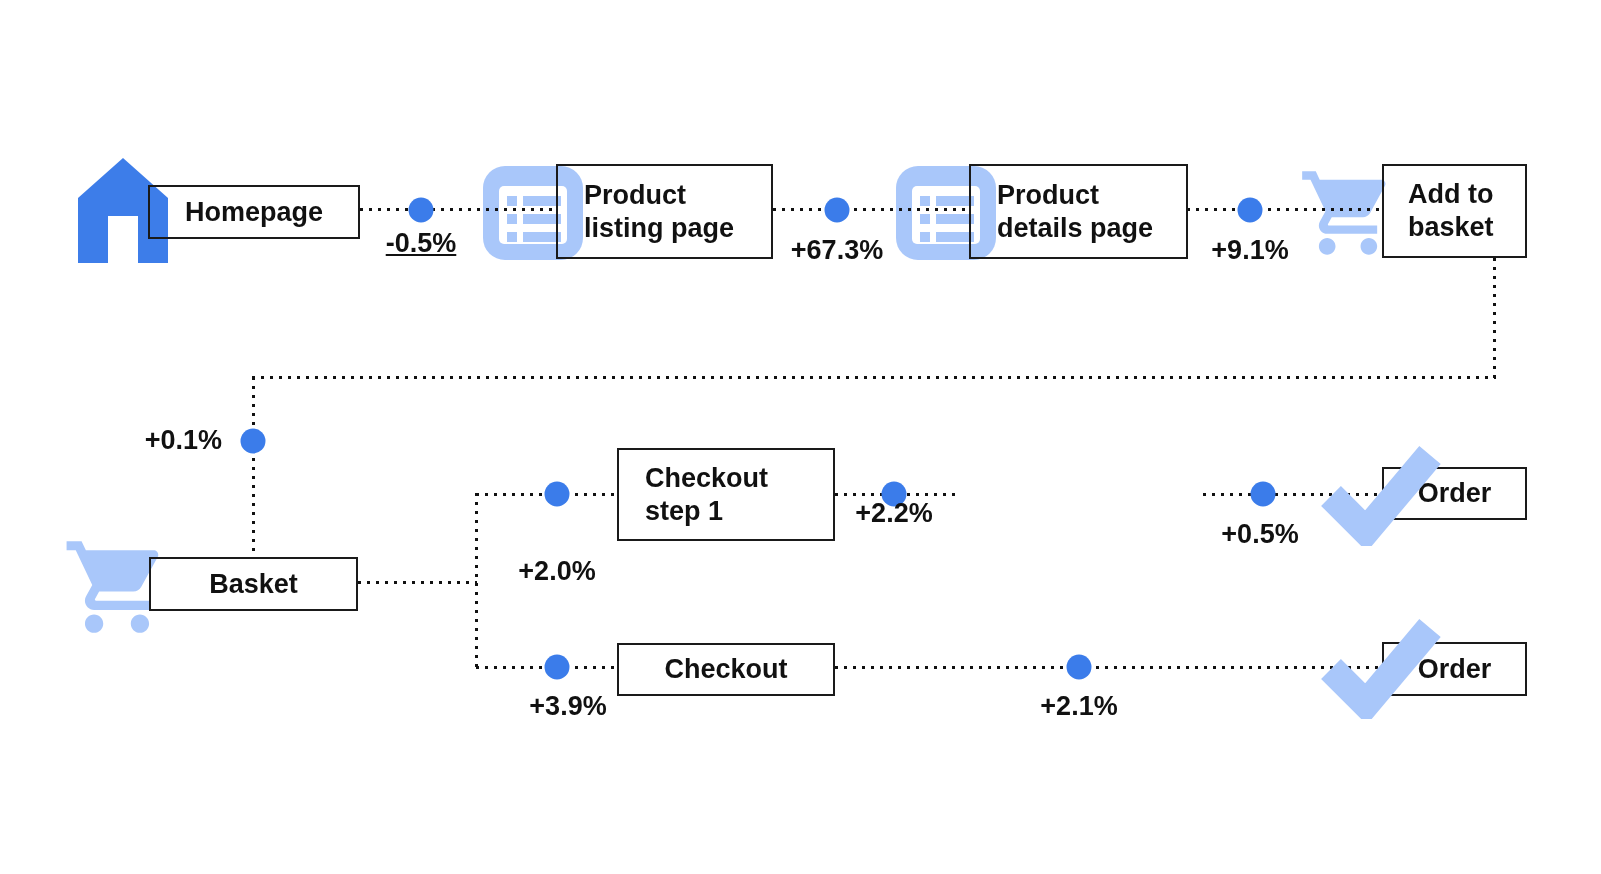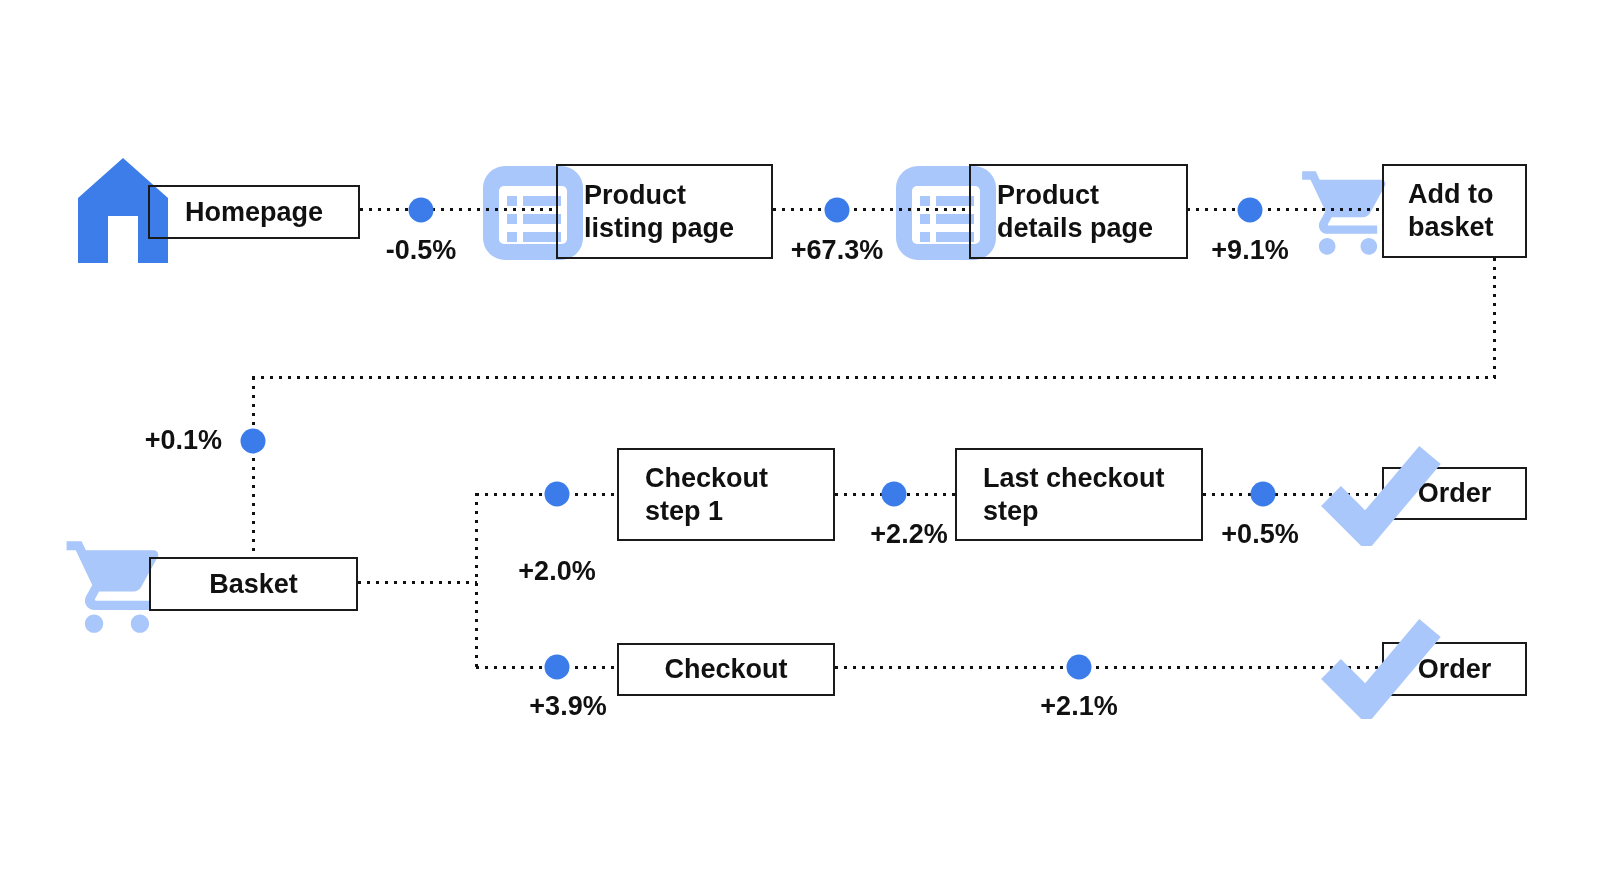--- a/index.html
+++ b/index.html
@@ -99,22 +99,20 @@
   <div class="node center" style="left:148px;top:185px;width:212px;height:54px;">Homepage</div>
   <div class="node leftpad" style="left:556px;top:164px;width:217px;height:95px;">Product
 listing page</div>
   <div class="node leftpad" style="left:969px;top:164px;width:219px;height:95px;">Product
 details page</div>
   <div class="node leftpad" style="left:1382px;top:164px;width:145px;height:94px;padding-left:24px;">Add to
 basket</div>
   <div class="node center" style="left:149px;top:557px;width:209px;height:54px;">Basket</div>
   <div class="node leftpad" style="left:617px;top:448px;width:218px;height:93px;">Checkout
 step 1</div>
-  <div class="node leftpad" style="left:955px;top:448px;width:248px;height:93px;">Last checkout
-step</div>
   <div class="node center" style="left:617px;top:643px;width:218px;height:53px;">Checkout</div>
   <div class="node center" style="left:1382px;top:467px;width:145px;height:53px;">Order</div>
   <div class="node center" style="left:1382px;top:642px;width:145px;height:54px;">Order</div>
 
   <span class="chk" style="left:1318px;top:444px;">
     <svg width="124" height="102" viewBox="0 0 124 102">
       <polyline points="13,52 48,87 112,11" fill="none" stroke="#a9c7fa" stroke-width="28" stroke-linecap="butt" stroke-linejoin="miter"></polyline>
     </svg>
   </span>
   <span class="chk" style="left:1318px;top:617px;">
@@ -126,23 +124,23 @@
   <div class="dot" style="left:421px;top:210px;"></div>
   <div class="dot" style="left:837px;top:210px;"></div>
   <div class="dot" style="left:1250px;top:210px;"></div>
   <div class="dot" style="left:253px;top:441px;"></div>
   <div class="dot" style="left:557px;top:494px;"></div>
   <div class="dot" style="left:894px;top:494px;"></div>
   <div class="dot" style="left:1263px;top:494px;"></div>
   <div class="dot" style="left:557px;top:667px;"></div>
   <div class="dot" style="left:1079px;top:667px;"></div>
 
-  <div class="pct" style="left:421px;top:235px;">-0.5%</div>
+  <div class="pct" style="left:421px;top:228px;text-decoration:underline;">-0.5%</div>
   <div class="pct" style="left:837px;top:235px;">+67.3%</div>
   <div class="pct" style="left:1250px;top:235px;">+9.1%</div>
   <div class="pct sideleft" style="left:102px;top:425px;width:120px;">+0.1%</div>
   <div class="pct" style="left:557px;top:519px;margin-top:37px;">+2.0%</div>
-  <div class="pct" style="left:894px;top:519px;margin-left:15px;">+2.2%</div>
+  <div class="pct" style="left:894px;top:498px;">+2.2%</div>
   <div class="pct" style="left:1260px;top:519px;">+0.5%</div>
   <div class="pct" style="left:568px;top:691px;">+3.9%</div>
   <div class="pct" style="left:1079px;top:691px;">+2.1%</div>
 
 </div>
 
 </body></html>

